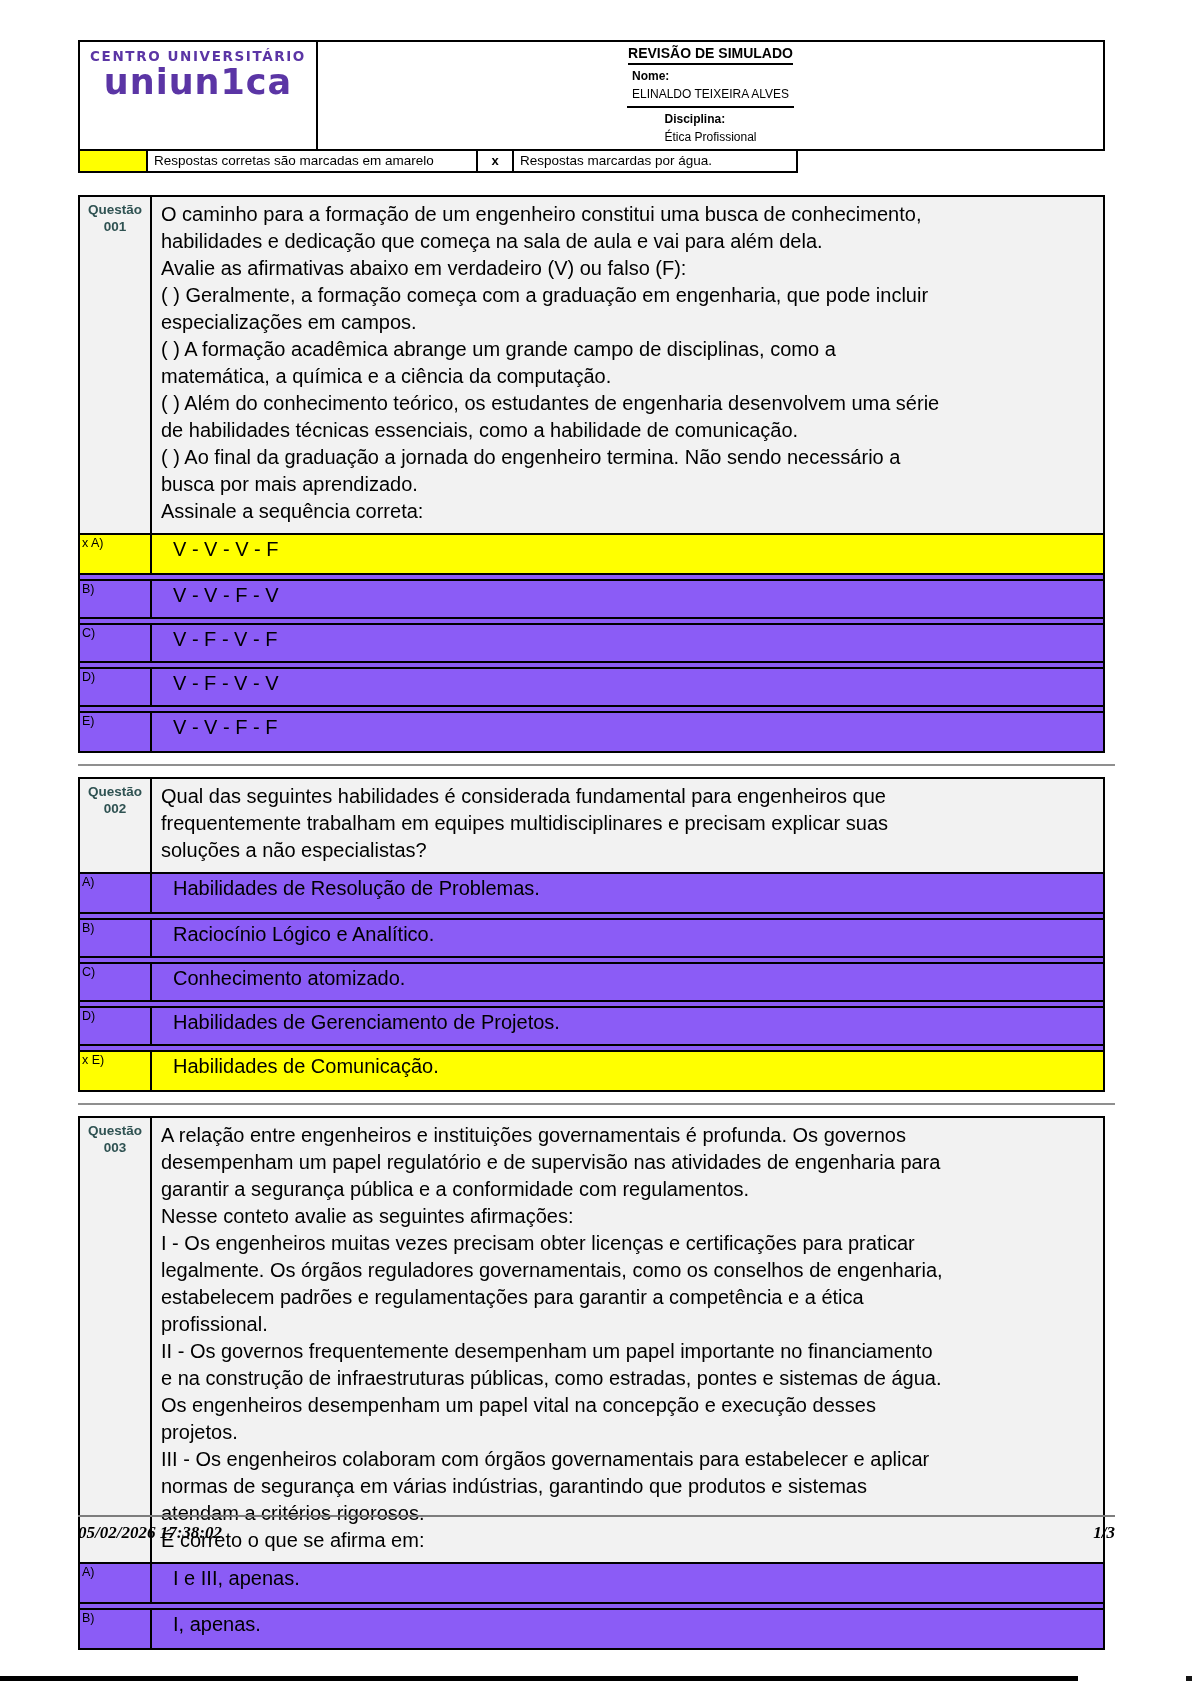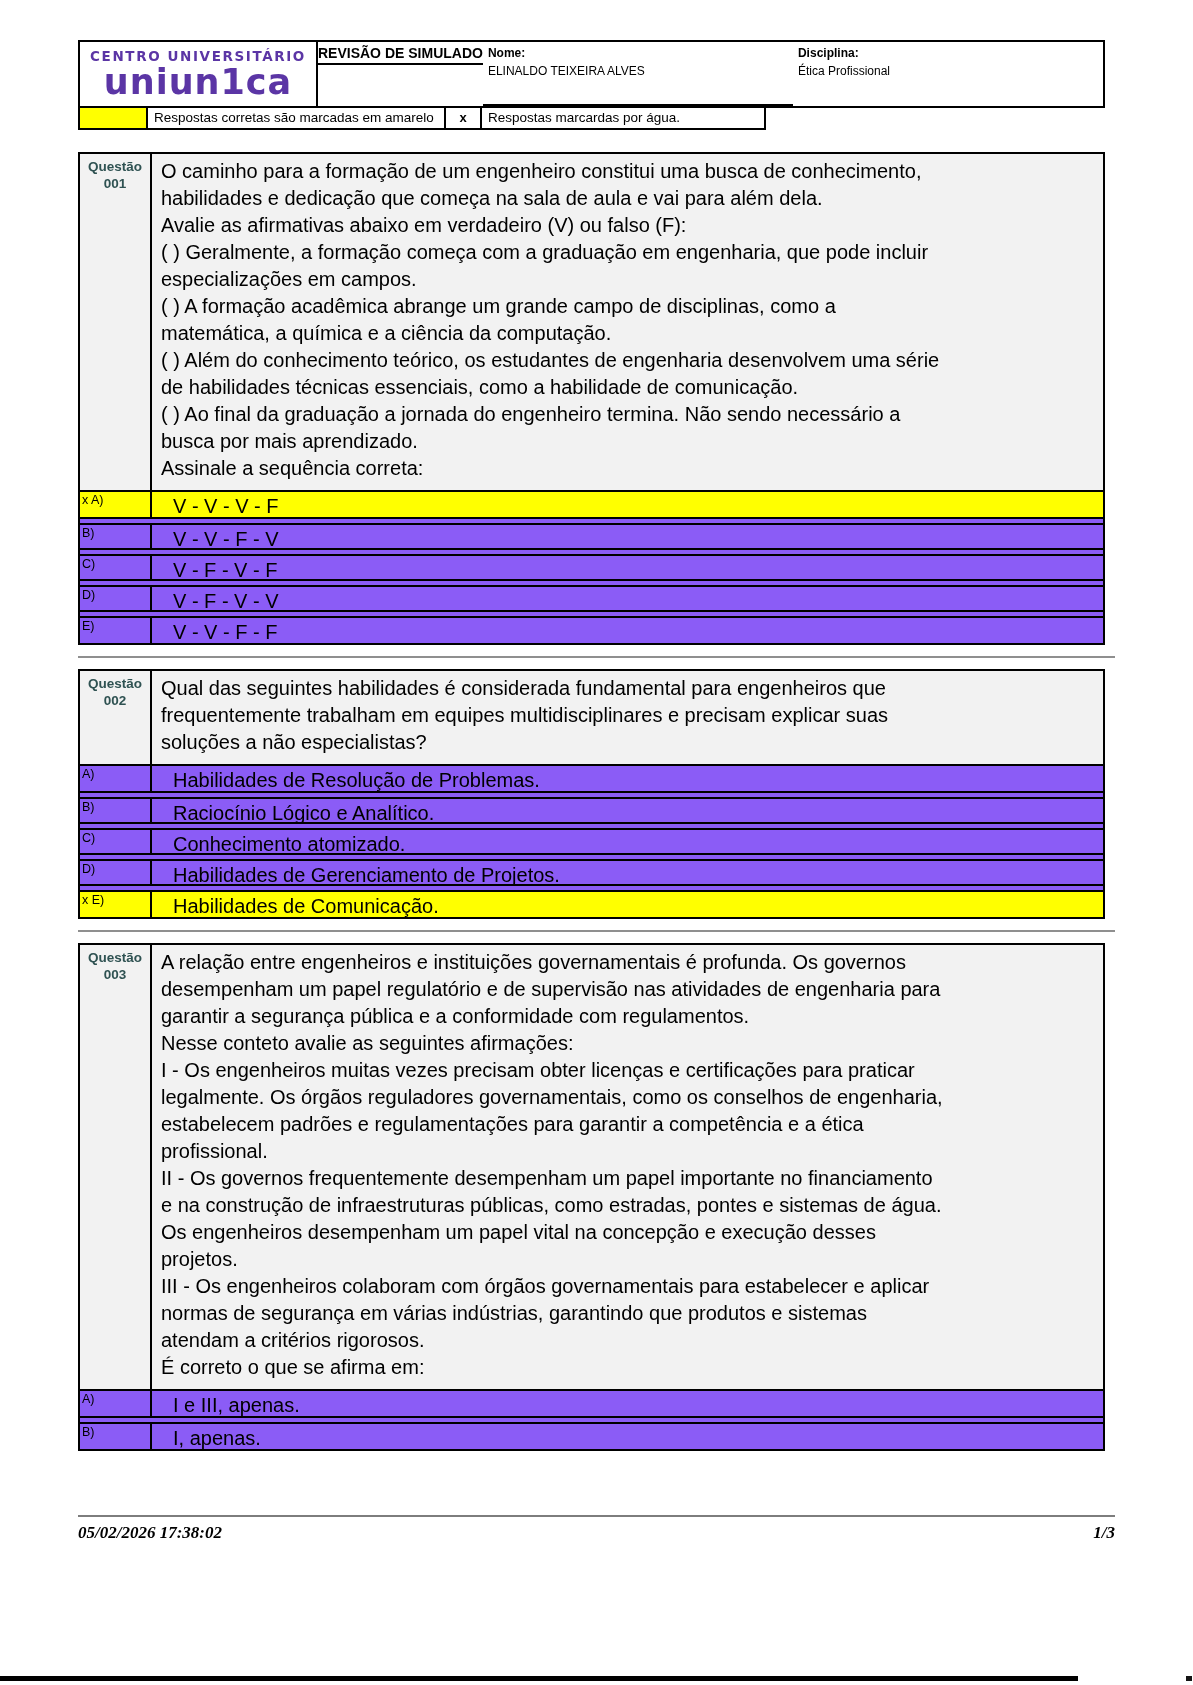--- a/index.html
+++ b/index.html
@@ -12,48 +12,48 @@
   .content { position:absolute; left:78px; top:40px; width:1027px; }
 
   
   .header-table { display:flex; border:2px solid #000; background:#fff; }
   .logo-cell { width:238px; border-right:2px solid #000; display:flex; flex-direction:column;
                align-items:center; justify-content:flex-start; padding:6px 4px; }
   .logo-line1 { color:#5b35a5; font-family:"DejaVu Sans",sans-serif; font-weight:bold;
                 font-size:13.5px; letter-spacing:1.6px; }
   .logo-line2 { color:#5b35a5; font-family:"DejaVu Sans",sans-serif; font-weight:800;
                 font-size:35px; letter-spacing:1px; line-height:36px; text-transform:lowercase; }
-  .header-right { flex:1; display:flex; flex-direction:row; }
+  .header-right { flex:1; display:flex; flex-direction:column;align-items:center; }
   .header-title-row { height:23px; border-bottom:2px solid #000; text-align:center;
                       font-weight:bold; font-size:14px; line-height:22px; }
   .header-field-row { flex:1; padding:2px 5px 3px; font-size:12px; line-height:18px; }
   .header-field-row.first { border-bottom:2px solid #000; }
   .field-label { font-weight:bold; }
 
   
   .legend { display:flex; margin-top:-2px; height:24px; }
   .legend-cell { border:2px solid #000; height:24px; }
   .legend-cell + .legend-cell { margin-left:-2px; }
   .legend-swatch { width:70px; background:#ffff00; }
   .legend-text { font-size:13.5px; line-height:20px; padding:0 6px; background:#fff; }
-  .legend-text1 { width:300px; }
+  .legend-text1 { width:332px; }
   .legend-x { width:38px; text-align:center; font-weight:bold; font-size:13px; line-height:20px; background:#fff; }
   .legend-text2 { width:286px; }
 
   
   #questions-root { margin-top:22px; }
   .q-table { border:2px solid #000; background:#8b5cf6; }
   .q-row { display:flex; }
   .q-label-cell { width:72px; border-right:2px solid #000; flex-shrink:0; }
   .q-body-row { border-bottom:2px solid #000; }
   .q-body-row .q-label-cell, .q-body-row .q-text-cell { background:#f2f2f2; }
   .q-num { color:#2f5252; font-weight:bold; font-size:13.5px; line-height:17px;
            text-align:center; padding-top:4px; white-space:pre-line; }
   .q-text-cell { flex:1; padding:4px 9px 8px; font-size:20px; line-height:27px; white-space:pre-line; }
-  .opt-row { height:27px; border-top:2px solid #000; border-bottom:2px solid #000; margin-top:4px; }
+  .opt-row { height:40px; border-top:2px solid #000; border-bottom:2px solid #000; margin-top:4px; }
   .opt-row.first-opt { margin-top:0; border-top:none; }
   .opt-row:last-child { border-bottom:none; }
   .opt-letter { font-size:12.5px; line-height:14px; padding:1px 0 0 2px; display:block; }
   .opt-text { flex:1; font-size:20px; line-height:28px; padding:0 21px; white-space:nowrap; overflow:hidden; }
   .opt-row.marked .q-label-cell, .opt-row.marked .opt-text { background:#ffff00; }
   .q-divider { border:none; border-top:2px solid #8f8f8f; width:1037px; margin:11px 0; }
 
   
   .footer { position:absolute; left:78px; top:1515px; width:1037px; }
   .footer-line { border:none; border-top:2px solid #7d7d7d; margin:0 0 6px 0; }

